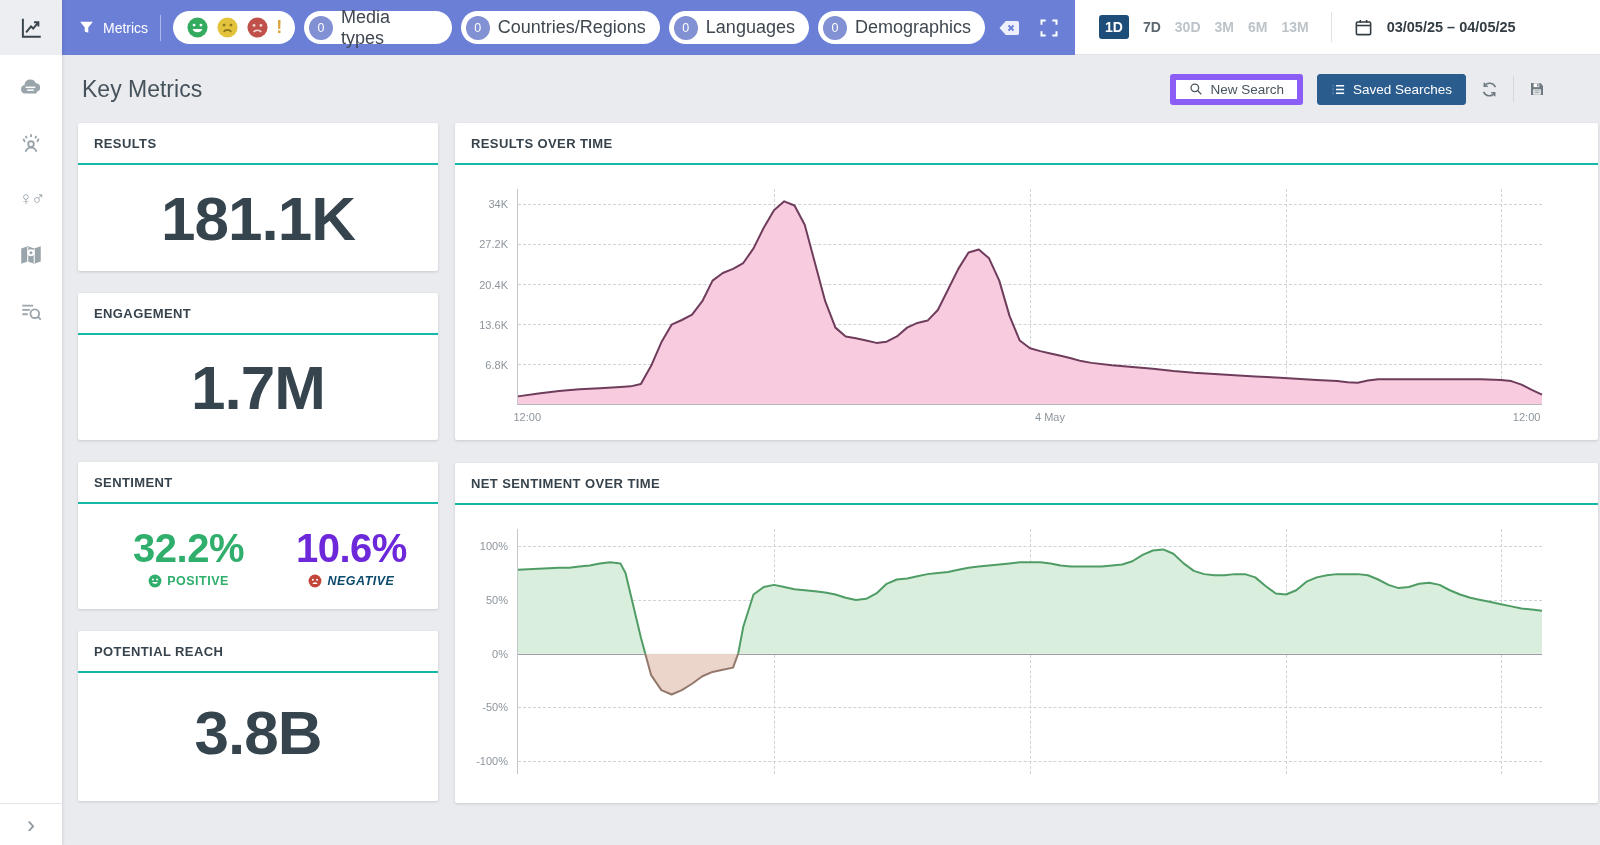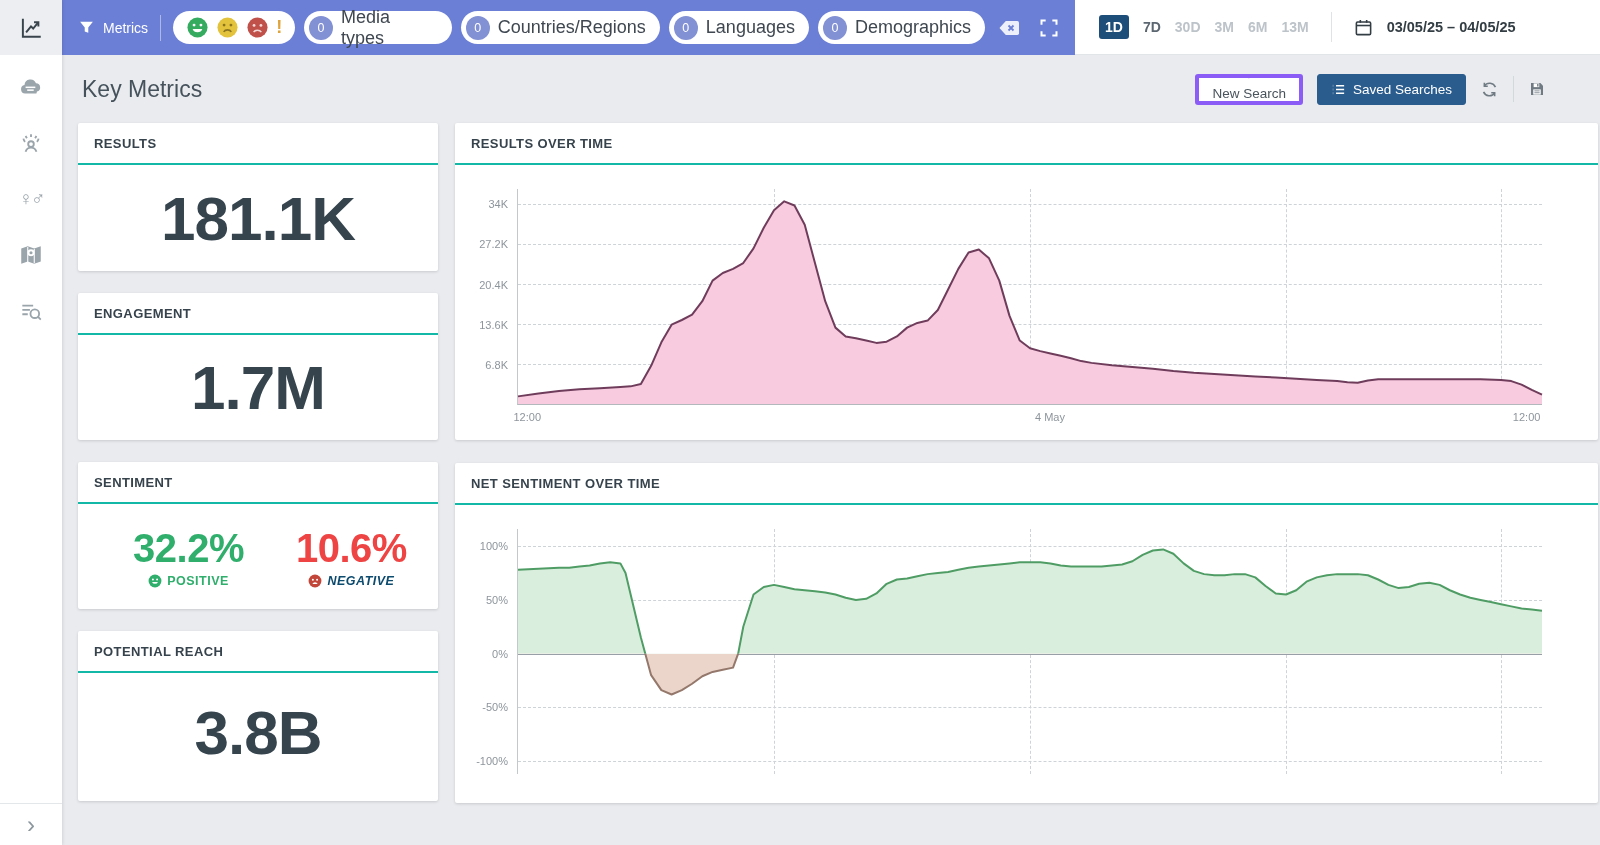--- a/index.html
+++ b/index.html
@@ -38,22 +38,22 @@
   .range-on { color:#5b6670; }
   .range-off { color:#bcc3c9; }
   .db-divider { width:1px; height:30px; background:#dfe3e6; margin:0 8px; }
   .date-text { font-size:14.5px; font-weight:bold; color:#333d44; white-space:nowrap; }
 
   
   .main { position:absolute; left:62px; top:55px; width:1538px; height:790px; padding-left:16px; }
   .page-head { height:68px; display:flex; align-items:center; padding:0 54px 0 4px; }
   .page-title { font-size:23px; color:#46525b; }
   .head-actions { margin-left:auto; display:flex; align-items:center; gap:14px; }
-  .btn-outline { display:flex; align-items:center; gap:7px; background:#fff; border:4px solid #8b5cf6; border-radius:3px;
-                 height:31px; padding:0 13px; font-size:13.5px; color:#4a545c;flex-direction:column; }
+  .btn-outline { display:flex; align-items:center; gap:7px; background:#fff; border:6px solid #8b5cf6; border-radius:3px;
+                 height:31px; padding:0 13px; font-size:13.5px; color:#4a545c; }
   .btn-filled { display:flex; align-items:center; gap:7px; background:#2b5c8e; border:1px solid #2b5c8e; border-radius:3px;
                 height:31px; padding:0 13px; font-size:13.5px; color:#fff; }
   .ic-gray { color:#6f7a82; display:flex; align-items:center; }
   .ha-divider { width:1px; height:26px; background:#d4d8db; }
 
   
   .search-row { display:flex; gap:10px; margin:0 40px 22px 0; }
   .search-panel { position:relative; width:735px; height:48px; background:#fff; box-shadow:0 1px 3px rgba(0,0,0,.16);
                   display:flex; align-items:center; padding:0 14px 0 18px; }
   .search-panel::after { content:""; position:absolute; left:0; right:0; bottom:-4px; height:4px; background:#bf2095; border-radius:3px; }
@@ -74,21 +74,21 @@
   .card-head { height:42px; display:flex; align-items:center; padding:0 16px; font-size:13px; font-weight:bold;
                letter-spacing:.4px; color:#37434c; border-bottom:2px solid #14b8a6; }
   .metric-body { display:flex; align-items:center; justify-content:center; }
   .metric-value { font-size:62px; font-weight:bold; color:#36444e; letter-spacing:-1px; }
   .card-results { height:148px; } .card-results .metric-body { height:106px; }
   .card-engagement { height:147px; } .card-engagement .metric-body { height:105px; }
   .card-sentiment { height:147px; } .card-sentiment .metric-body { height:105px; gap:52px;margin-left:24px; }
   .card-reach { height:170px; } .card-reach .metric-body { height:118px; }
   .sent-block { text-align:center; }
   .sent-val { font-size:40px; font-weight:bold; letter-spacing:-.5px; }
-  .sent-val.pos { color:#2fae6c; } .sent-val.neg { color:#ef4444; }
+  .sent-val.pos { color:#2fae6c; } .sent-val.neg { color:#6d28d9; }
   .sent-label { margin-top:3px; font-size:12.5px; font-weight:bold; letter-spacing:.5px;
                 display:flex; align-items:center; justify-content:center; gap:5px; }
   .sent-label.pos { color:#2fae6c; } .sent-label.neg { color:#0c4a6e;font-style:italic; }
 
   
   .card-chart1 { height:317px; }
   .card-chart2 { height:340px; }
   .chart-body { padding:24px 56px 0 10px; }
   .plot-row { display:flex; }
   .card-chart1 .plot-row { height:216px; }

